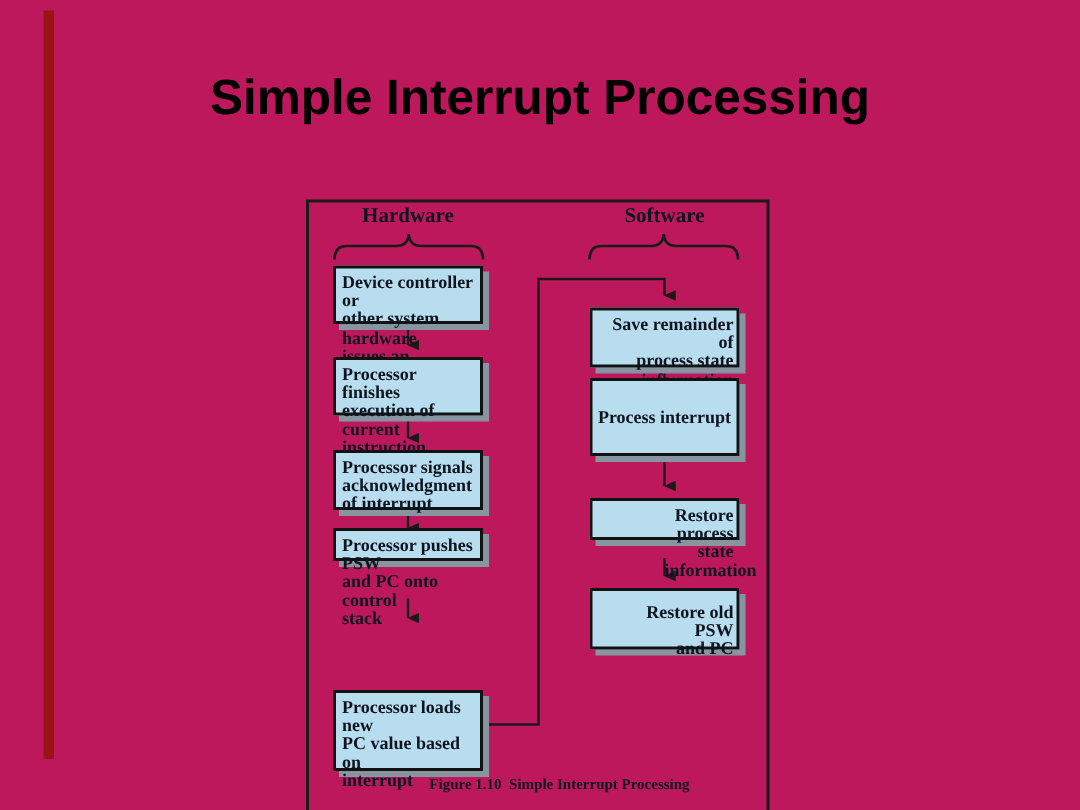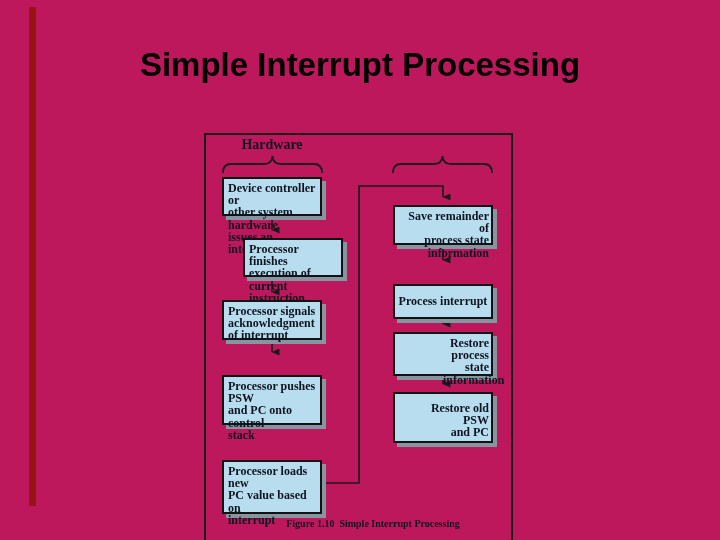--- a/index.html
+++ b/index.html
@@ -29,48 +29,49 @@
   .flowbox{position:absolute;background:var(--box_fill);
     border:2px solid var(--box_border);box-shadow:4px 4px 0 var(--box_shadow);
     color:var(--text);font-weight:700;font-size:12px;line-height:12.2px;
     white-space:pre-line;padding:3px 2px 2px 4px;}
   .flowbox.hw{left:222px;width:100px;}
   .flowbox.sw{left:393px;width:100px;padding-left:12px;text-align:right;}
   .flowbox.center{display:flex;align-items:center;justify-content:center;
     text-align:center;padding:0;}
 
   #hw1{top:177px;height:39px;}
-  #hw2{top:238px;height:39px;margin-left:21px;}
+  #hw2{top:238px;height:39px;}
   #hw3{top:300px;height:40px;}
-  #hw4{top:375px;height:50px;}
+  #hw4{top:352px;height:22px;}
   #hw5{top:420px;height:54px;margin-top:40px;}
   #sw1{top:205px;height:40px;}
-  #sw2{top:284px;height:35px;}
-  #sw3{top:332px;height:44px;padding-left:48px;}
-  #sw4{top:392px;height:51px;padding-top:8px;}
+  #sw2{top:252px;height:52px;}
+  #sw3{top:332px;height:28px;padding-left:48px;}
+  #sw4{top:392px;height:41px;padding-top:8px;}
 
   .caption{position:absolute;left:220px;top:518px;width:306px;text-align:center;
     font-weight:700;font-size:10px;color:var(--text);white-space:pre;}
 
   svg.wires{position:absolute;left:0;top:0;width:720px;height:540px;
     pointer-events:none;}
   svg.wires path,svg.wires line{stroke:var(--line);fill:none;}
 </style>
 </head>
 <body>
 
 <div class="stage">
 
   <div class="accent-bar"></div>
 
   <div class="slide-title">Simple Interrupt Processing</div>
 
   <div class="frame"></div>
 
   <div class="col-label hw">Hardware</div>
+  <div class="col-label sw">Software</div>
 
   <svg class="wires" viewBox="0 0 720 540">
     <defs>
       <marker id="arr" markerWidth="9" markerHeight="9" refX="3.5" refY="7.5" orient="auto" markerUnits="userSpaceOnUse">
         <polygon points="0,0 7,0 3.5,8" style="fill:var(--line)"></polygon>
       </marker>
     </defs>
 
     <path stroke-width="1.8" d="M223,173 Q223,164 231,164 L264,164 Q272,164 272.5,156 Q273,164 281,164 L314,164 Q322,164 322,173"></path>
     <path stroke-width="1.8" d="M393,173 Q393,164 401,164 L434,164 Q442,164 442.5,156 Q443,164 451,164 L484,164 Q492,164 492,173"></path>

